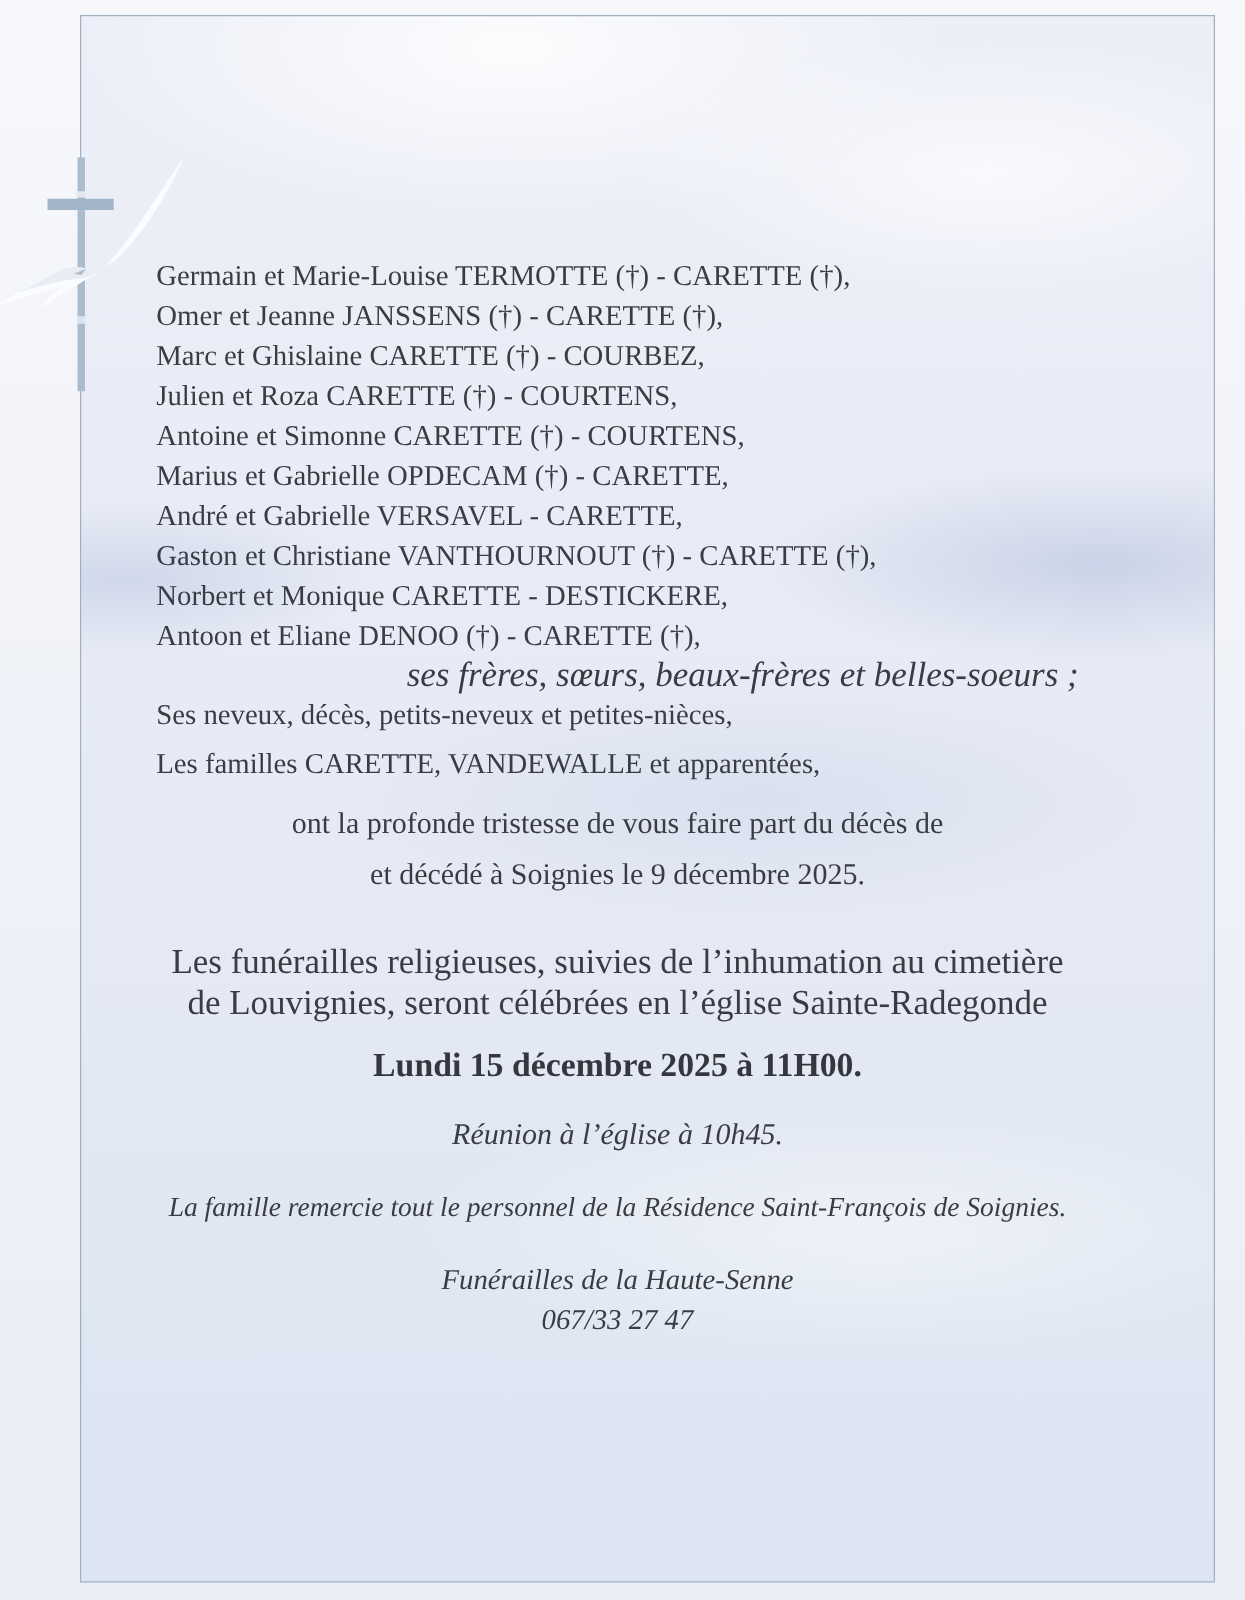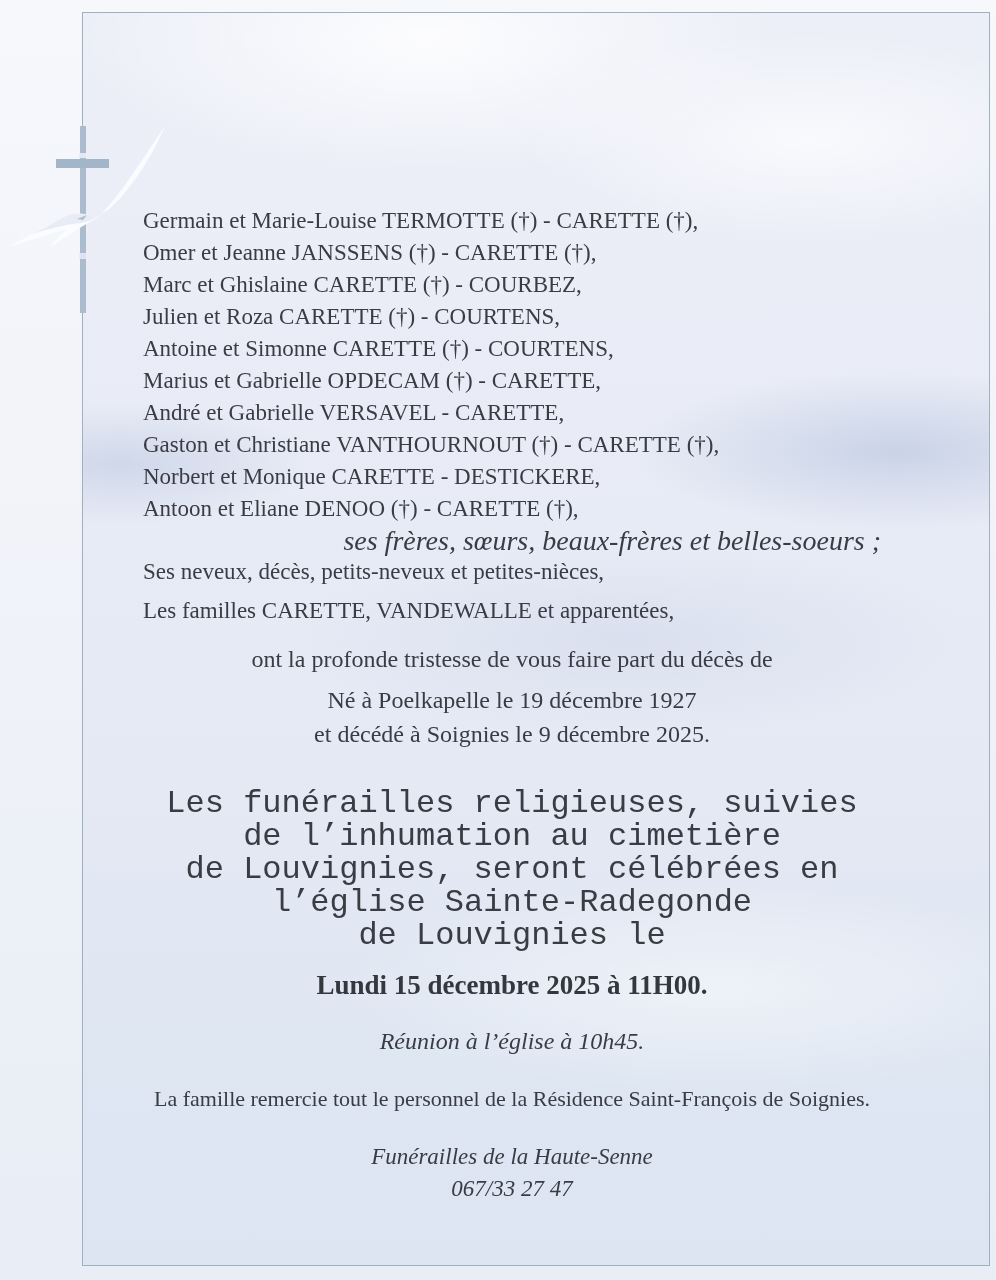--- a/index.html
+++ b/index.html
@@ -8,21 +8,21 @@
     font-family: "Liberation Serif", "DejaVu Serif", serif;
     overflow: hidden;
   }
   body {
     background:
       linear-gradient(180deg, #f7f8fc 0%, #f1f3f9 40%, #ecf0f7 70%, #e9eef6 100%);
     position: relative;
   }
   .card {
     position: absolute;
-    left: 82px; top: 12px;
+    left: 64px; top: 12px;
     width: 908px; height: 1254px;
     border: 1px solid #9fb1bf;
     background:
       radial-gradient(42% 9% at 90% 35%, rgba(176,191,219,0.55), rgba(176,191,219,0) 70%),
       radial-gradient(30% 7% at 4% 36%, rgba(176,191,219,0.45), rgba(176,191,219,0) 70%),
       radial-gradient(50% 10% at 60% 50%, rgba(188,200,223,0.30), rgba(188,200,223,0) 75%),
       radial-gradient(55% 16% at 38% 2%, rgba(255,255,255,0.85), rgba(255,255,255,0) 70%),
       radial-gradient(45% 12% at 80% 10%, rgba(255,255,255,0.7), rgba(255,255,255,0) 70%),
       radial-gradient(60% 12% at 70% 78%, rgba(255,255,255,0.45), rgba(255,255,255,0) 70%),
       linear-gradient(180deg, #edeff8 0%, #e9ecf6 30%, #e6eaf5 52%, #e2e8f3 72%, #dde6f2 88%, #dce5f1 100%);
@@ -78,42 +78,42 @@
     margin-top: 22px;
   }
   .birth-death {
     text-align: center;
     font-size: 24px;
     line-height: 34px;
     margin-top: 8px;
   }
   .ceremony-par {
     text-align: center;
-    font-size: 32px;
+    font-size: 28px;
     line-height: 33px;
     margin-top: 36px;
-    font-family: Liberation Mono, monospace;
   }
   .ceremony-datetime {
     text-align: center;
     font-size: 27px;
     line-height: 36px;
     font-weight: 700;
     color: #35373f;
     margin-top: 15px;
   }
   .gathering-line {
     text-align: center;
     font-style: italic;
     font-size: 24px;
     line-height: 32px;
     margin-top: 22px;
   }
   .thanks-line {
     text-align: center;
+    font-style: italic;
     font-size: 22px;
     line-height: 30px;
     margin-top: 27px;
   }
   .funeral-home-block {
     text-align: center;
     font-style: italic;
     font-size: 23px;
     line-height: 32px;
     margin-top: 27px;
@@ -170,28 +170,26 @@
     <div class="relation-note">ses frères, sœurs, beaux-frères et belles-soeurs ;</div>
 
     <div class="nephews-line">Ses neveux, décès, petits-neveux et petites-nièces,</div>
 
     <div class="families-line">Les familles CARETTE, VANDEWALLE et apparentées,</div>
 
     <div class="announcement-line">ont la profonde tristesse de vous faire part du décès de</div>
 
 
     <div class="birth-death">
-      <div>Né à Poelkapelle le 19 décembre 1927</div>
       <div>et décédé à Soignies le 9 décembre 2025.</div>
     </div>
 
     <div class="ceremony-par">
       <div>Les funérailles religieuses, suivies de l’inhumation au cimetière</div>
       <div>de Louvignies, seront célébrées en l’église Sainte-Radegonde</div>
-      <div>de Louvignies le</div>
     </div>
 
     <div class="ceremony-datetime">Lundi 15 décembre 2025 à 11H00.</div>
 
     <div class="gathering-line">Réunion à l’église à 10h45.</div>
 
     <div class="thanks-line">La famille remercie tout le personnel de la Résidence Saint-François de Soignies.</div>
 
     <div class="funeral-home-block">
       <div>Funérailles de la Haute-Senne</div>

